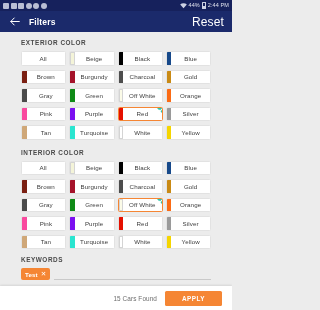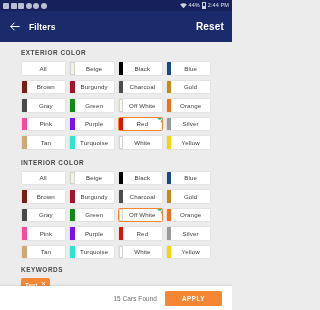--- a/index.html
+++ b/index.html
@@ -56,21 +56,21 @@
   .batt::before {
     content: "";
     position: absolute;
     top: -1.4px; left: 1px;
     width: 2px; height: 1px;
     background: #cdd2e3;
   }
 
   
   .appbar {
-    height: 31px;
+    height: 21px;
     background: #1b2a6b;
     display: flex;
     align-items: center;
     padding: 0 8px;
     flex: 0 0 auto;
   }
   .back-btn {
     width: 13px; height: 13px;
     display: flex; align-items: center; justify-content: center;
     cursor: pointer;
@@ -78,22 +78,22 @@
   .appbar-title {
     color: #ffffff;
     font-size: 8.5px;
     font-weight: bold;
     margin-left: 8px;
     letter-spacing: 0.15px;
   }
   .reset-btn {
     margin-left: auto;
     color: #ffffff;
-    font-size: 10px;
-    font-weight: bold;
+    font-size: 12px;
+    font-weight: normal;
     letter-spacing: 0.15px;
     cursor: pointer;
   }
 
   
   .content {
     flex: 1 1 auto;
     overflow: hidden;
     background: #ececec;
     padding-top: 7px;

